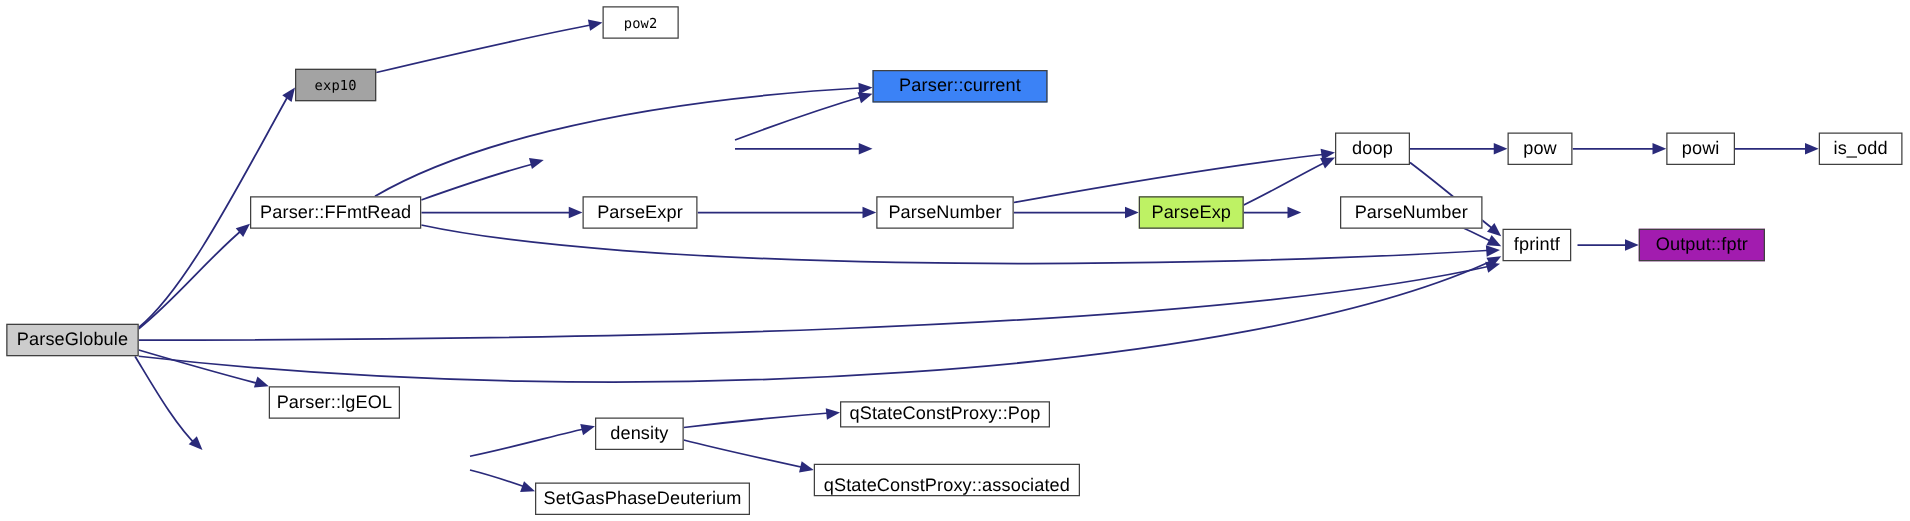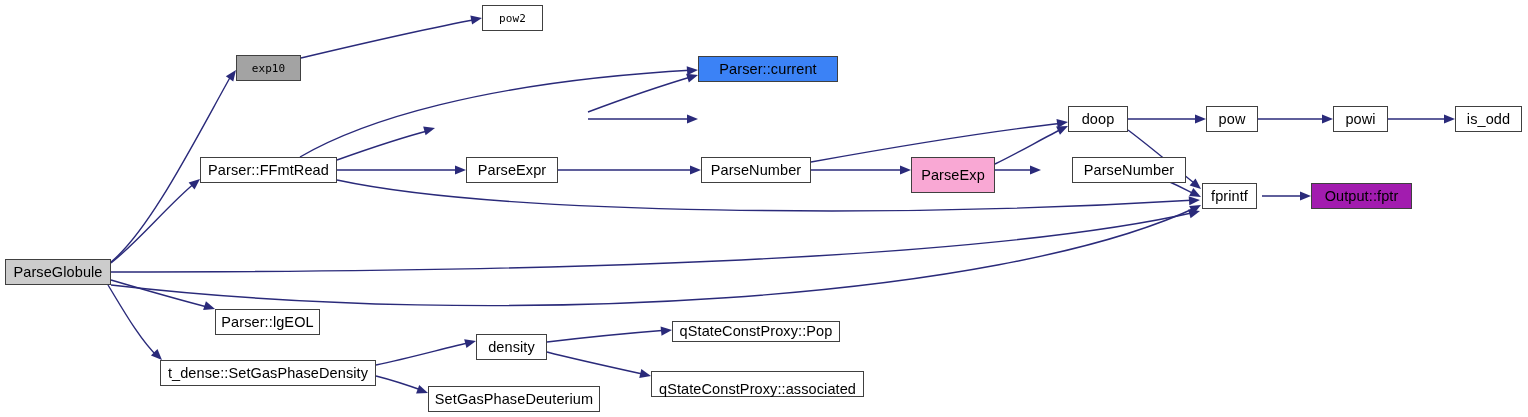--- a/index.html
+++ b/index.html
@@ -129,21 +129,21 @@
     </div>
     <div class="node" style="left: 698px; top: 56px; width: 140px; height: 26px; border-color: rgb(64, 64, 64); color: rgb(0, 0, 0); background: #3b82f6;">
       <span class="node-label">Parser::current</span>
     </div>
     <div class="node" style="left: 466px; top: 157px; width: 92px; height: 26px; border-color: rgb(64, 64, 64); color: rgb(0, 0, 0); background: rgb(255, 255, 255);">
       <span class="node-label">ParseExpr</span>
     </div>
     <div class="node" style="left: 701px; top: 157px; width: 110px; height: 26px; border-color: rgb(64, 64, 64); color: rgb(0, 0, 0); background: rgb(255, 255, 255);">
       <span class="node-label">ParseNumber</span>
     </div>
-    <div class="node" style="left: 911px; top: 157px; width: 84px; height: 36px; border-color: rgb(64, 64, 64); color: rgb(0, 0, 0); background: #f9a8d4;">
+    <div class="node" style="left: 911px; top: 157px; width: 84px; height: 26px; border-color: rgb(64, 64, 64); color: rgb(0, 0, 0); background: #bef264;">
       <span class="node-label">ParseExp</span>
     </div>
     <div class="node" style="left: 1041px; top: 157px; width: 114px; height: 26px; border-color: rgb(64, 64, 64); color: rgb(0, 0, 0); background: rgb(255, 255, 255); margin-left: 31px;">
       <span class="node-label">ParseNumber</span>
     </div>
     <div class="node" style="left: 1068px; top: 106px; width: 60px; height: 26px; border-color: rgb(64, 64, 64); color: rgb(0, 0, 0); background: rgb(255, 255, 255);">
       <span class="node-label">doop</span>
     </div>
     <div class="node" style="left: 1206px; top: 106px; width: 52px; height: 26px; border-color: rgb(64, 64, 64); color: rgb(0, 0, 0); background: rgb(255, 255, 255);">
       <span class="node-label">pow</span>
@@ -156,23 +156,20 @@
     </div>
     <div class="node" style="left: 1202px; top: 183px; width: 55px; height: 26px; border-color: rgb(64, 64, 64); color: rgb(0, 0, 0); background: rgb(255, 255, 255);">
       <span class="node-label">fprintf</span>
     </div>
     <div class="node" style="left: 1311px; top: 183px; width: 101px; height: 26px; border-color: rgb(64, 64, 64); color: rgb(0, 0, 0); background: #a21caf;">
       <span class="node-label">Output::fptr</span>
     </div>
     <div class="node" style="left: 215px; top: 309px; width: 105px; height: 26px; border-color: rgb(64, 64, 64); color: rgb(0, 0, 0); background: rgb(255, 255, 255);">
       <span class="node-label">Parser::lgEOL</span>
     </div>
-    <div class="node" style="left: 160px; top: 360px; width: 216px; height: 26px; border-color: rgb(64, 64, 64); color: rgb(0, 0, 0); background: rgb(255, 255, 255);">
-      <span class="node-label">t_dense::SetGasPhaseDensity</span>
-    </div>
     <div class="node" style="left: 476px; top: 334px; width: 71px; height: 26px; border-color: rgb(64, 64, 64); color: rgb(0, 0, 0); background: rgb(255, 255, 255);">
       <span class="node-label">density</span>
     </div>
     <div class="node" style="left: 428px; top: 386px; width: 172px; height: 26px; border-color: rgb(64, 64, 64); color: rgb(0, 0, 0); background: rgb(255, 255, 255);">
       <span class="node-label">SetGasPhaseDeuterium</span>
     </div>
     <div class="node" style="left: 672px; top: 321px; width: 168px; height: 21px; border-color: rgb(64, 64, 64); color: rgb(0, 0, 0); background: rgb(255, 255, 255);">
       <span class="node-label">qStateConstProxy::Pop</span>
     </div>
     <div class="node" style="left: 651px; top: 371px; width: 213px; height: 26px; border-color: rgb(64, 64, 64); color: rgb(0, 0, 0); background: rgb(255, 255, 255); align-items: flex-end;">

